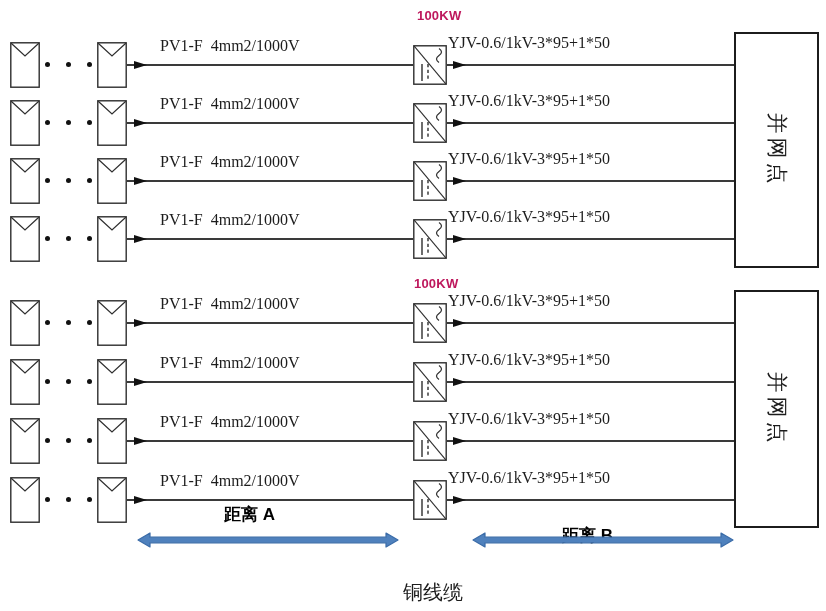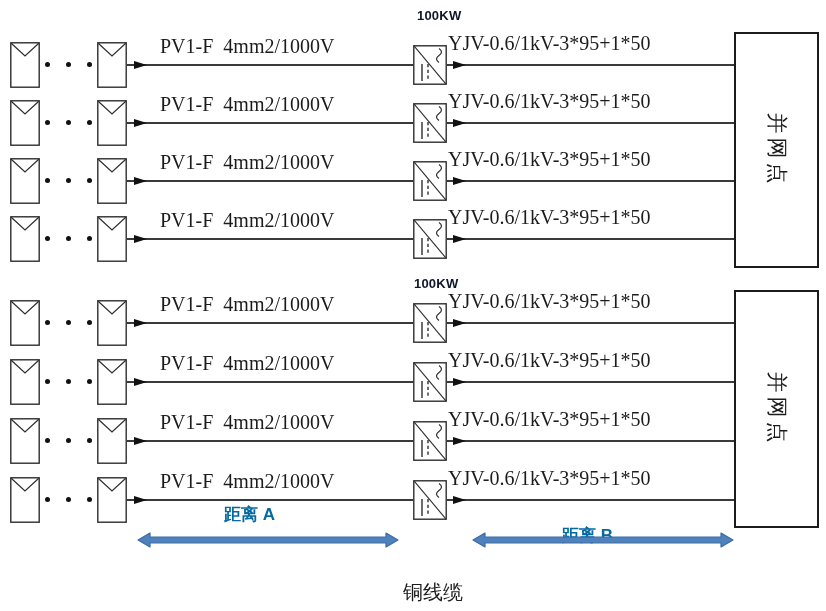--- a/index.html
+++ b/index.html
@@ -14,32 +14,32 @@
   .dot{position:absolute;top:-3px;width:5px;height:5px;background:#111;border-radius:50%;}
   .d1{left:45px;}.d2{left:66px;}.d3{left:87px;}
   .wire{position:absolute;top:-1px;height:1.5px;background:#3a3a3a;}
   .wire1{left:127px;width:286px;}
   .wire2{left:447px;width:287px;}
   .arrowhead{position:absolute;top:-4px;width:0;height:0;
     border-top:4px solid transparent;border-bottom:4px solid transparent;
     border-left:13px solid #111;}
   .a1{left:134px;}
   .a2{left:453px;}
-  .label{position:absolute;white-space:pre;font-size:20px;line-height:22px;font-family:Liberation Serif, serif;}
+  .label{position:absolute;white-space:pre;font-size:16px;line-height:22px;font-family:Liberation Serif, serif;}
   .pv-label{left:160px;top:-30px;}
   .yjv-label{left:448px;top:-33px;}
   .inverter{position:absolute;left:413px;top:-20px;}
   .power-label{position:absolute;font-family:"Liberation Sans","DejaVu Sans",sans-serif;
-    font-weight:700;font-size:13px;letter-spacing:0.2px;color:#0f172a;}
+    font-weight:700;font-size:13px;letter-spacing:0.2px;color:#be185d;}
   .grid-box{position:absolute;left:734px;width:85px;border:2px solid #1c1c1c;
     box-sizing:border-box;background:#fff;display:flex;align-items:center;justify-content:center;}
   .grid-box-label{font-size:21px;white-space:pre;letter-spacing:4px;transform:rotate(90deg);}
   .dist-arrow{position:absolute;top:532px;}
   .dist-label{position:absolute;font-family:"Liberation Sans","DejaVu Sans",sans-serif;
-    font-weight:700;font-size:17px;white-space:pre;color:#0369a1;}
+    font-weight:700;font-size:17px;white-space:pre;color:#000000;}
   .dist-a{left:224px;top:503px;}
   .dist-b{left:562px;top:524px;}
   .caption{position:absolute;left:403px;top:579px;font-size:20px;white-space:pre;}
 </style>
 </head>
 <body>
 
 <div class="canvas">
   <div id="rows">
       <div class="row" style="top: 65px;">

